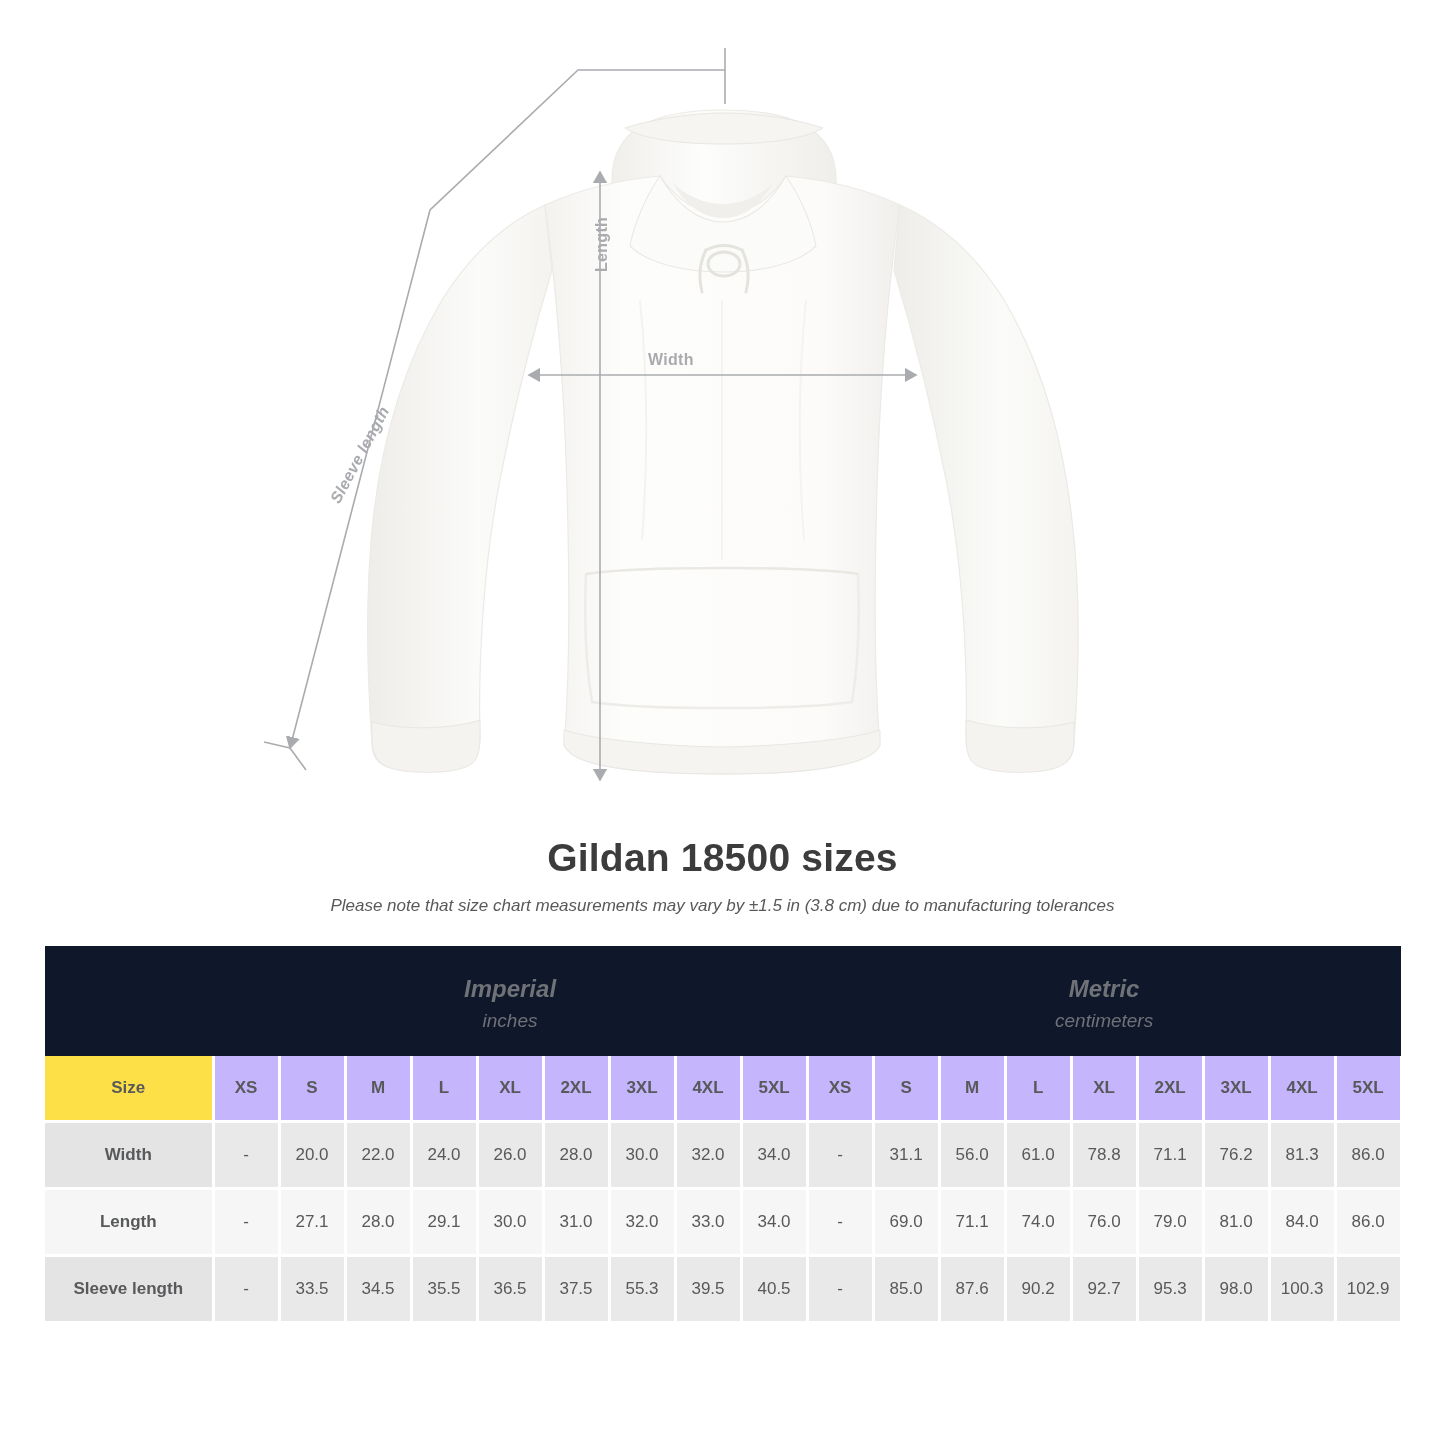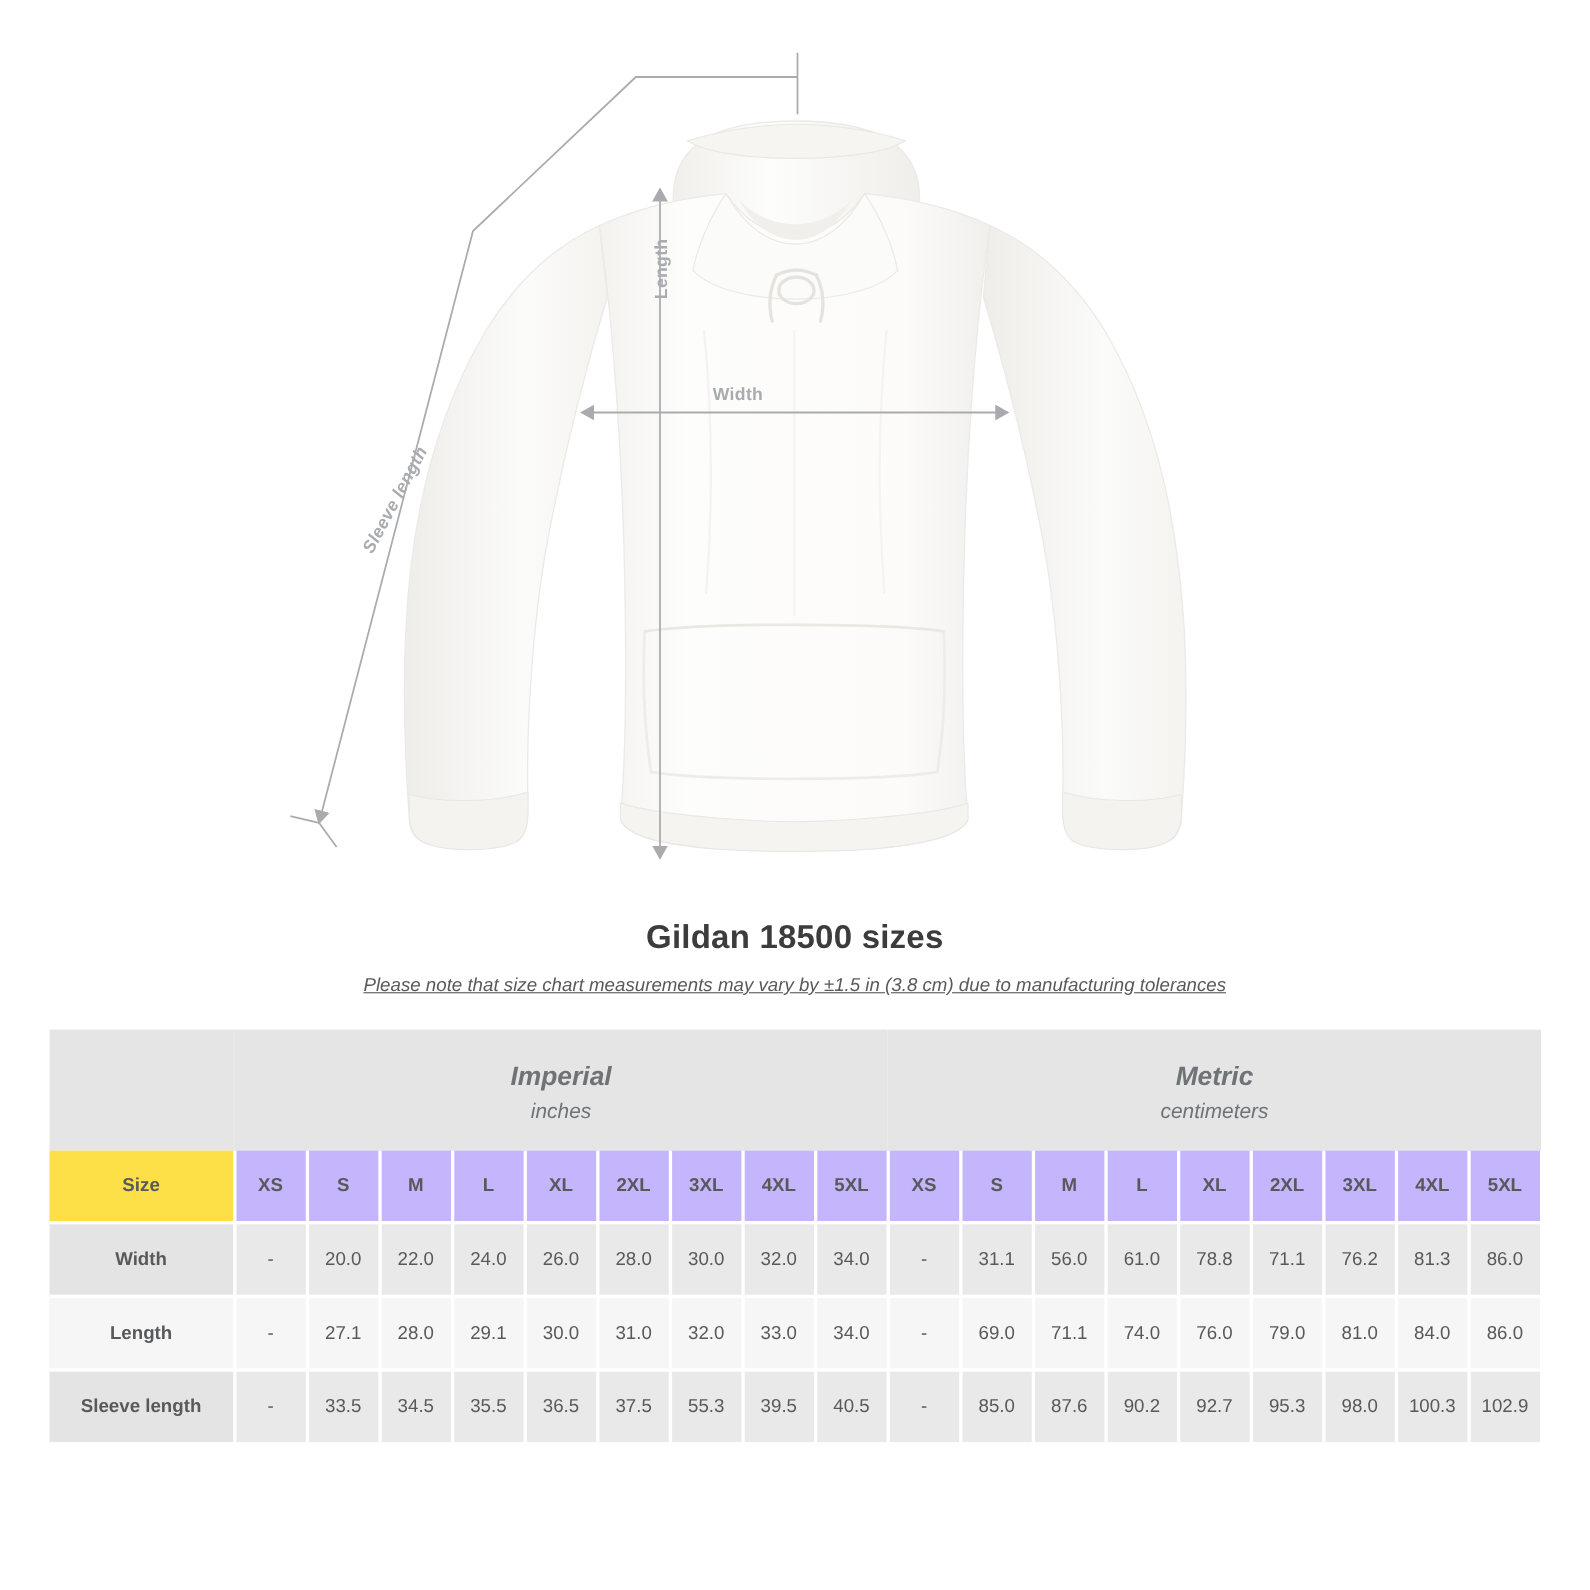--- a/index.html
+++ b/index.html
@@ -57,45 +57,44 @@
     transform-origin: left top;
     font-style: italic;
   }
 
   
   .title-block {
     text-align: center;
     margin-top: 6px;
   }
   .chart-title {
-    font-size: 30px;
+    font-size: 39px;
     font-weight: bold;
     color: #3c3c3c;
     letter-spacing: .2px;
     margin: 0;
   }
   .chart-note {
     font-size: 17px;
     font-style: italic;
     color: #58595b;
     margin-top: 16px;
-    text-decoration: underline;
   }
 
   
   .table-wrap {
     margin: 30px 45px 0 45px;
   }
   table.size-table {
     border-collapse: collapse;
     width: 1355px;
     table-layout: fixed;
   }
   table.size-table tr.unit-row td {
-    background: #e5e5e5;
+    background: #0f172a;
     padding: 26px 0 22px 0;
     border: none;
     margin-top: 25px;
   }
   .unit-name {
     font-size: 24px;
     font-style: italic;
     font-weight: bold;
     color: #6f7276;
     line-height: 1.25;

